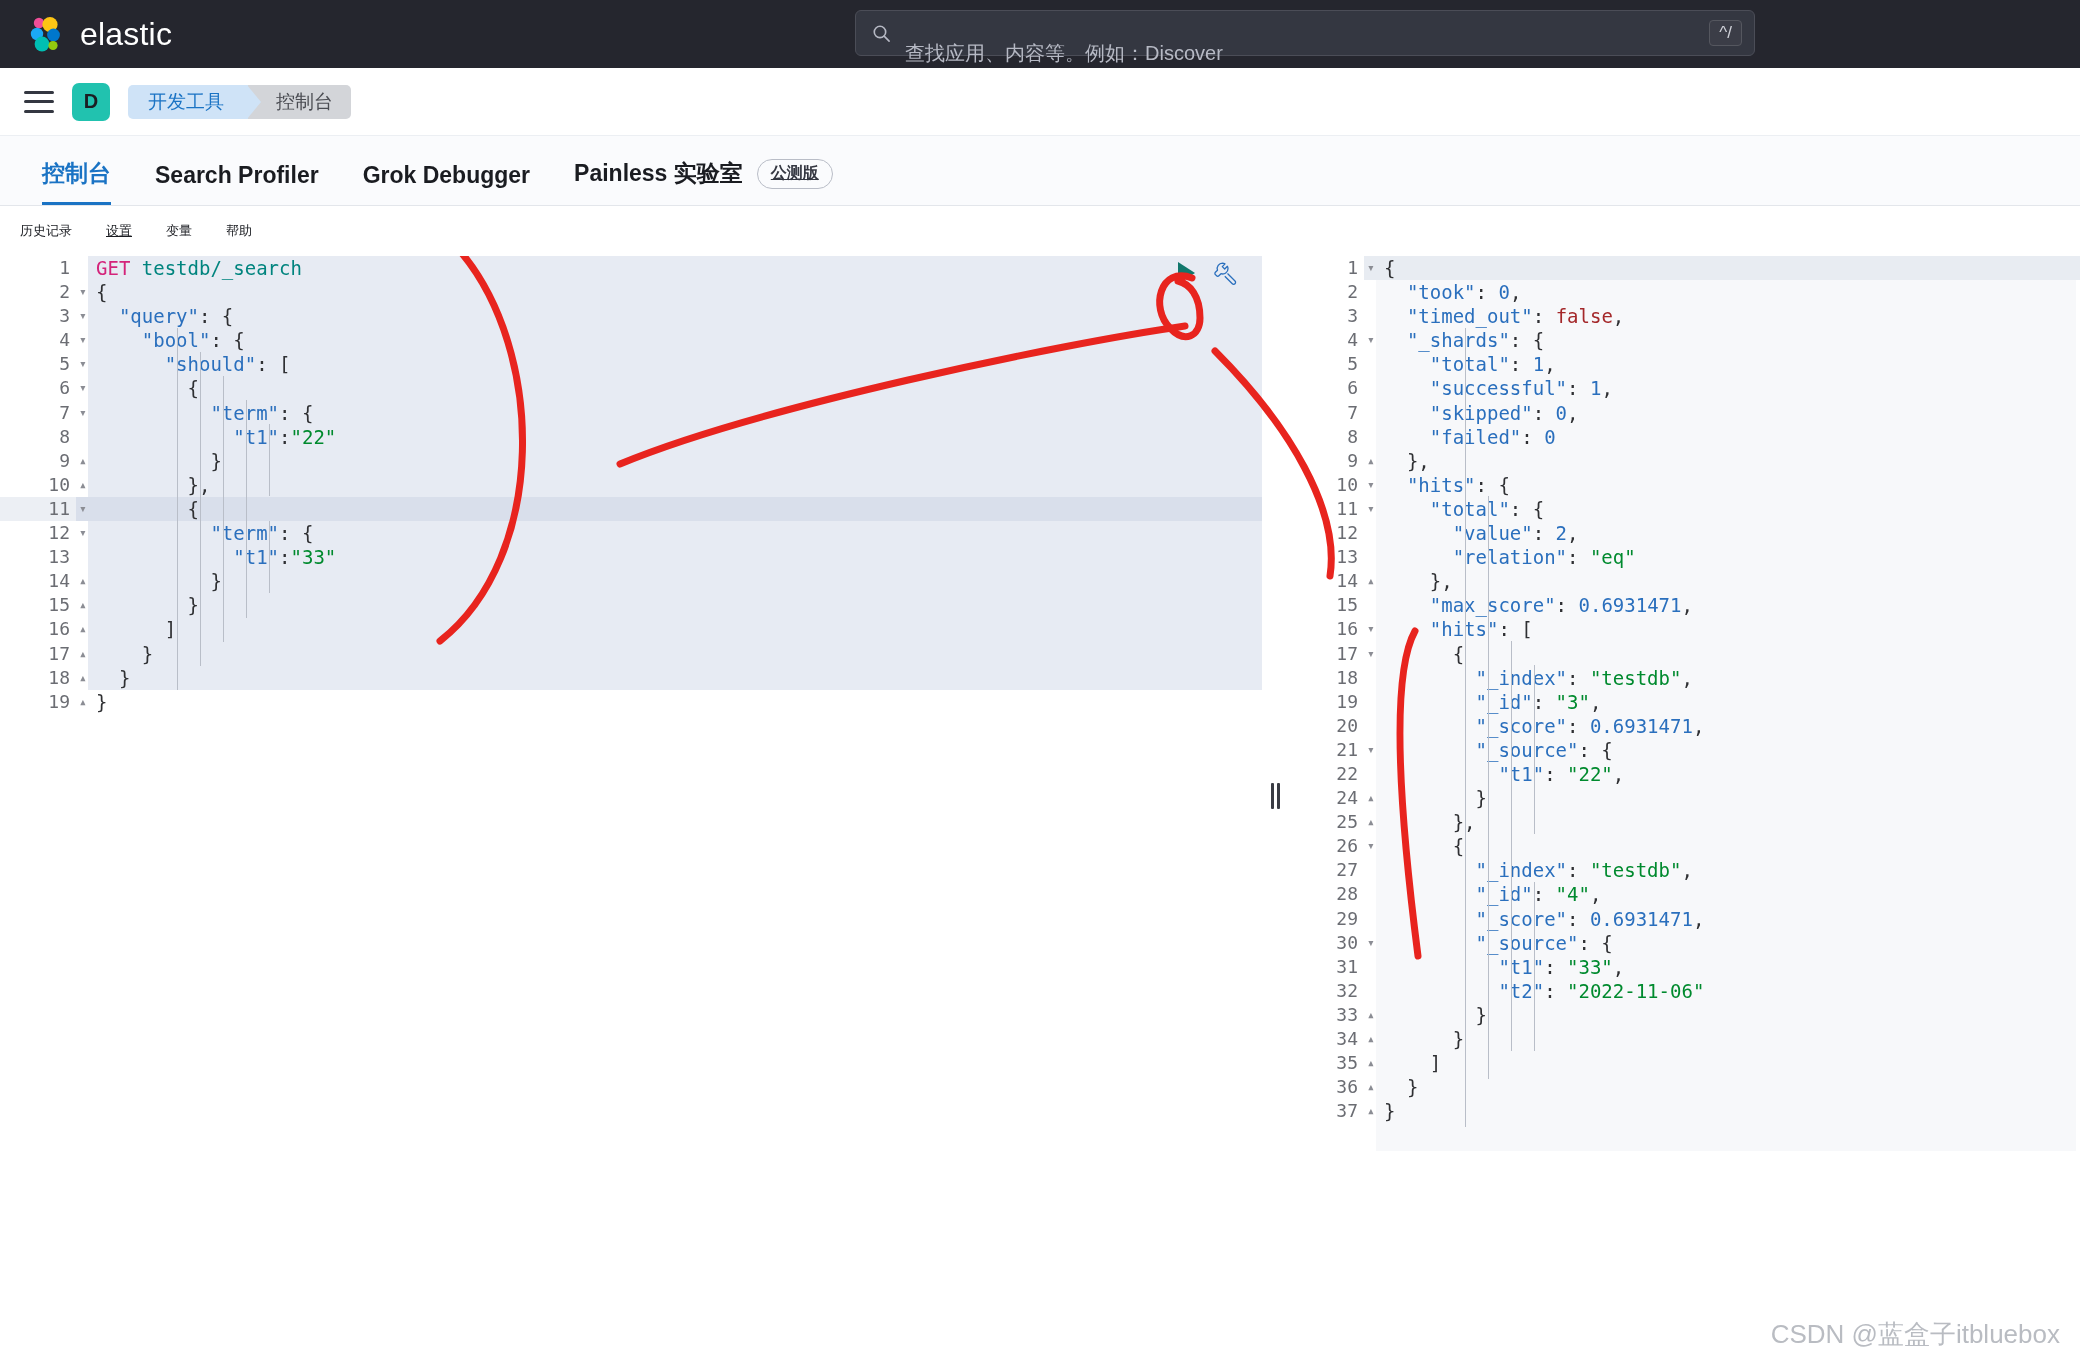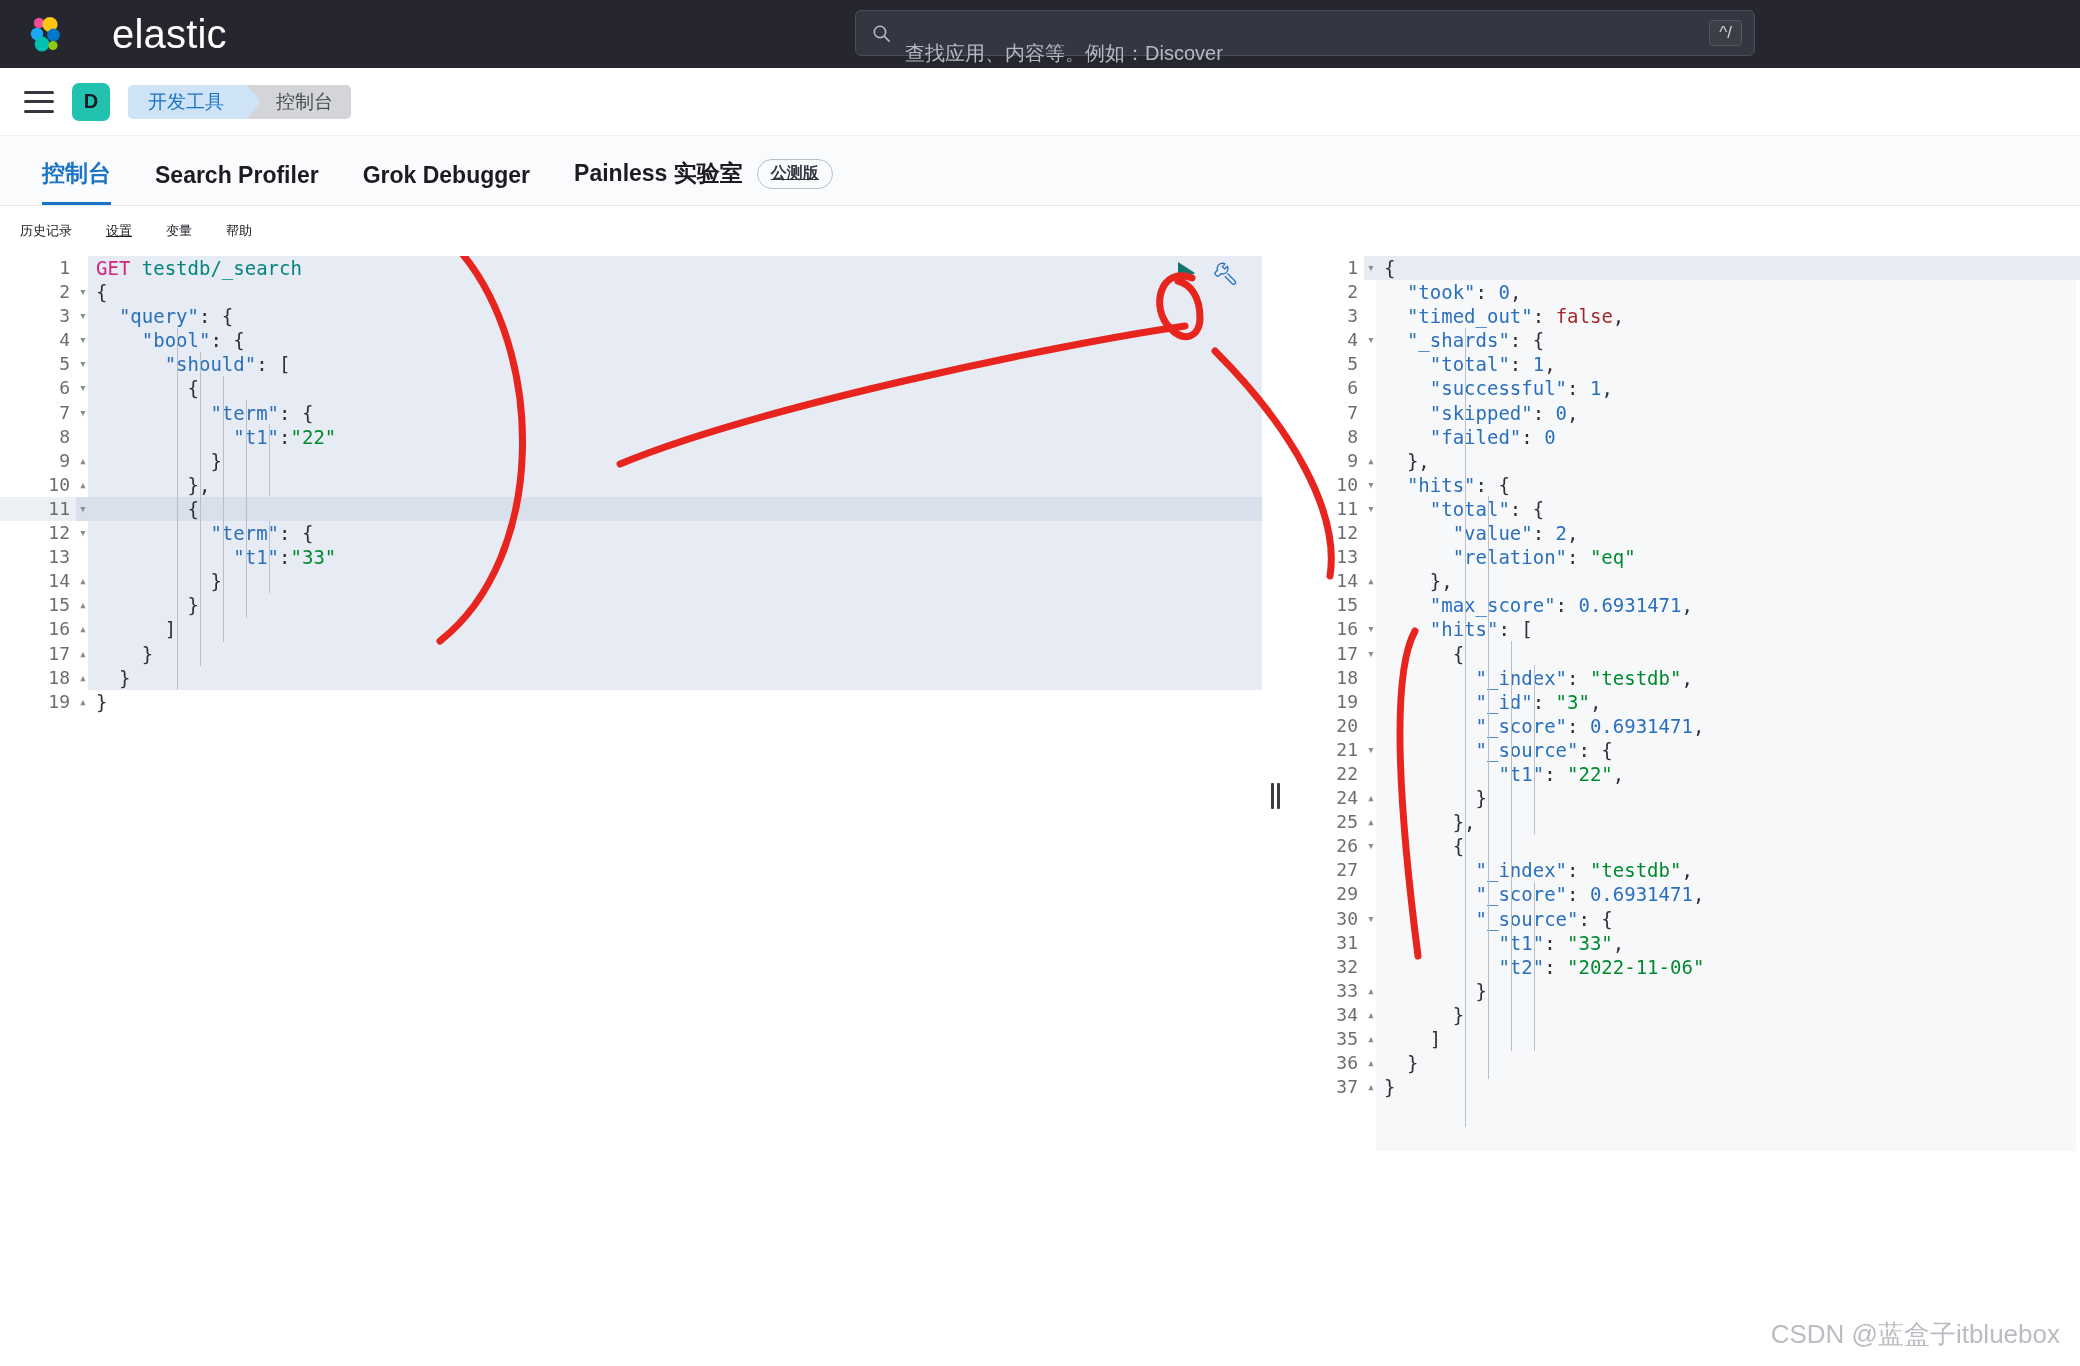--- a/index.html
+++ b/index.html
@@ -19,24 +19,23 @@
     position: relative;
   }
   .brand {
     display: flex; align-items: center;
     margin-left: 26px;
     gap: 14px;
   }
   .elastic-logo { width: 40px; height: 40px; display:block; }
   .brand-name {
     color: #ffffff;
-    font-size: 40px;
+    font-size: 32px;
     font-weight: 400;
     letter-spacing: .2px;
-    margin-left: 32px;
   }
   .global-search {
     position: absolute;
     left: 855px;
     top: 10px;
     width: 900px;
     height: 46px;
     background: #343741;
     border: 1px solid #4b4d57;
     border-radius: 6px;
@@ -578,20 +577,24 @@
           </div>
           <div class="erow">
             <div class="gutter">26<span class="fold">▾</span></div>
             <div class="codecell"><span>      </span><span class="t-punc">{</span></div>
           </div>
           <div class="erow">
             <div class="gutter">27</div>
             <div class="codecell"><span>        </span><span class="t-key">"_index"</span><span class="t-punc">: </span><span class="t-str">"testdb"</span><span class="t-punc">,</span></div>
           </div>
           <div class="erow">
+            <div class="gutter">28</div>
+            <div class="codecell"><span>        </span><span class="t-key">"_id"</span><span class="t-punc">: </span><span class="t-str">"4"</span><span class="t-punc">,</span></div>
+          </div>
+          <div class="erow">
             <div class="gutter">29</div>
             <div class="codecell"><span>        </span><span class="t-key">"_score"</span><span class="t-punc">: </span><span class="t-num">0.6931471</span><span class="t-punc">,</span></div>
           </div>
           <div class="erow">
             <div class="gutter">30<span class="fold">▾</span></div>
             <div class="codecell"><span>        </span><span class="t-key">"_source"</span><span class="t-punc">: {</span></div>
           </div>
           <div class="erow">
             <div class="gutter">31</div>
             <div class="codecell"><span>          </span><span class="t-key">"t1"</span><span class="t-punc">: </span><span class="t-str">"33"</span><span class="t-punc">,</span></div>

